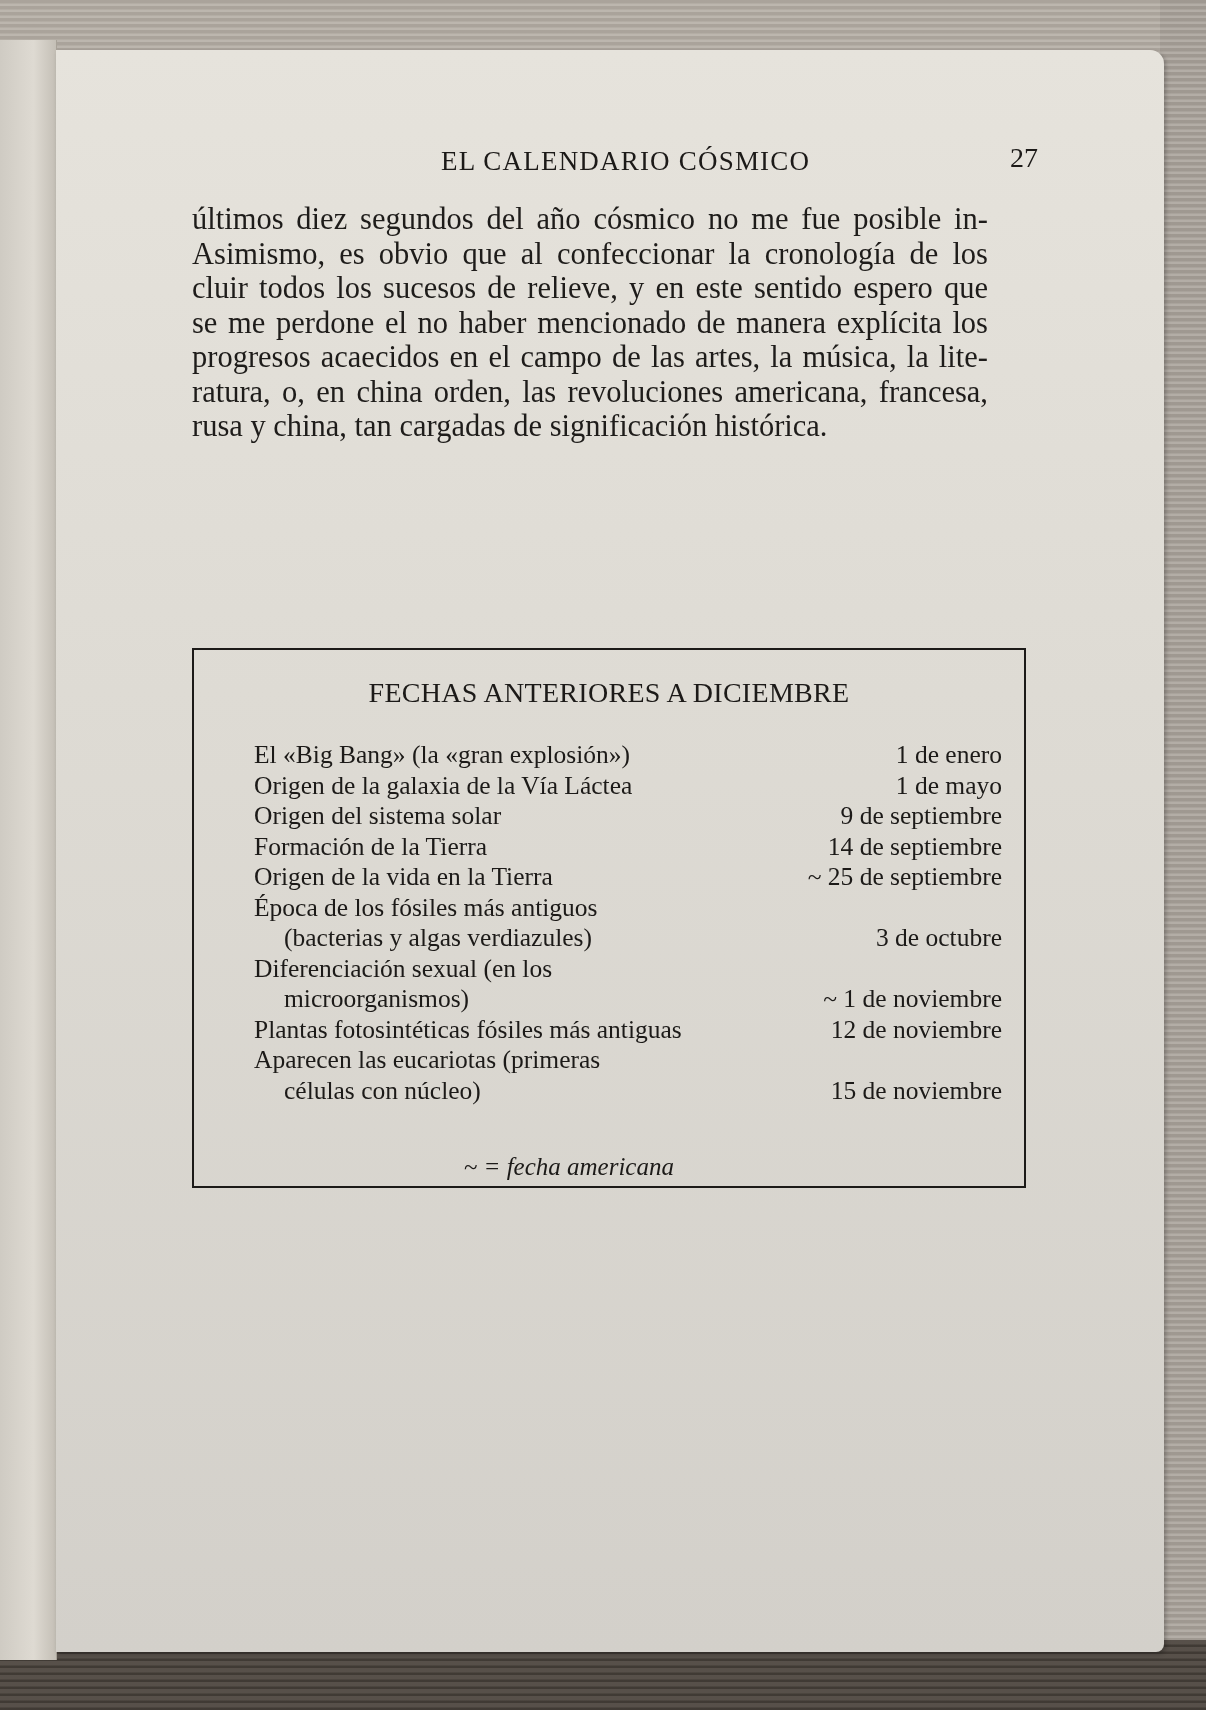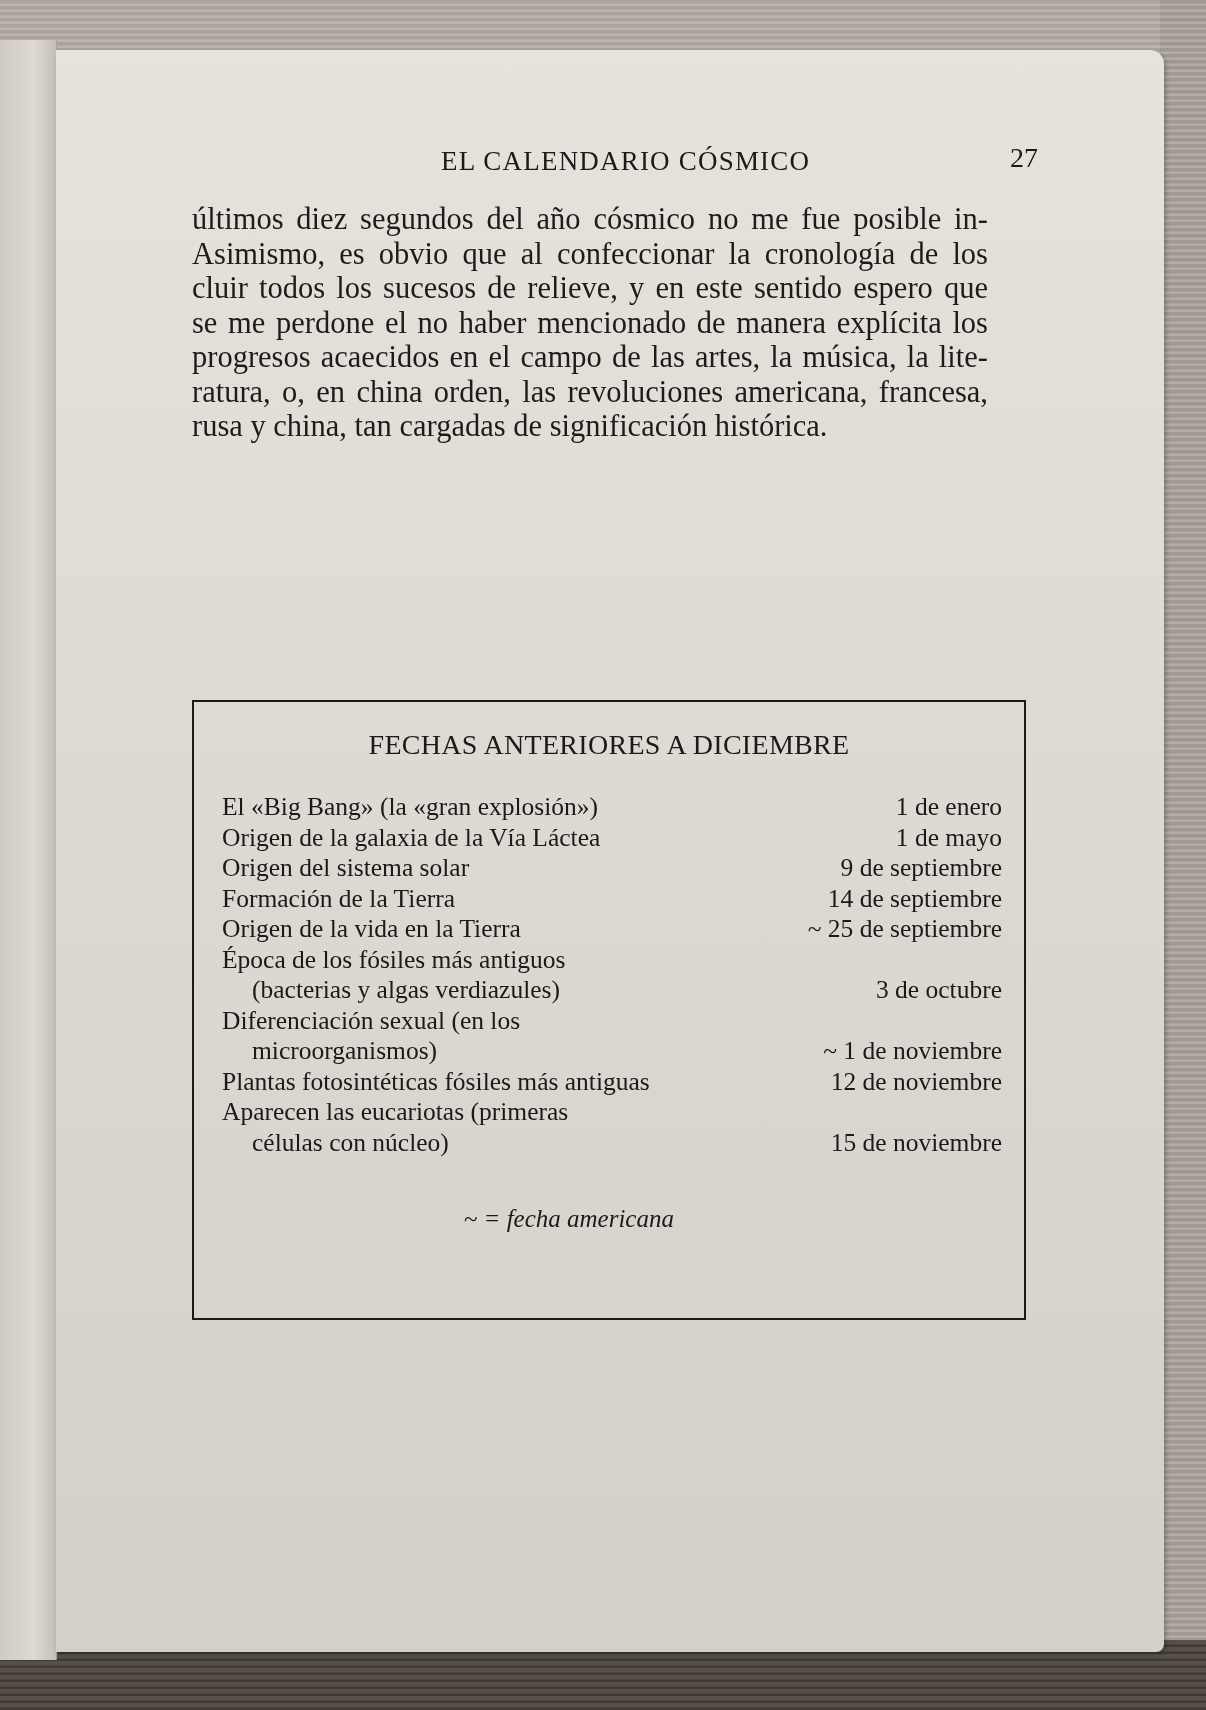--- a/index.html
+++ b/index.html
@@ -80,22 +80,22 @@
       text-align: justify;
       text-align-last: justify;
       white-space: nowrap;
       height: 34.5px;
     }
     .body-text .line.last {
       text-align-last: left;
     }
     .box {
       position: absolute;
-      left: 136px; top: 650px;
-      width: 834px; height: 620px;
+      left: 136px; top: 598px;
+      width: 834px; height: 540px;
       border: 2px solid #1c1a18;
       box-sizing: border-box;
     }
     .box-title {
       position: absolute;
       left: 0; top: 27px;
       width: 100%;
       text-align: center;
       font-size: 28px;
       color: #1c1a18;
@@ -106,20 +106,21 @@
       left: 28px; top: 90px;
       width: 780px;
       font-size: 25.5px;
       line-height: 30.5px;
       color: #1c1a18;
     }
     .entry {
       display: flex;
       justify-content: flex-end;
       align-items: flex-end;
+      margin-left: 32px;
     }
     .entry-label {
       flex: 1 1 auto;
     }
     .entry-label .cont {
       display: block;
       padding-left: 30px;
     }
     .entry-date {
       flex: 0 0 auto;

